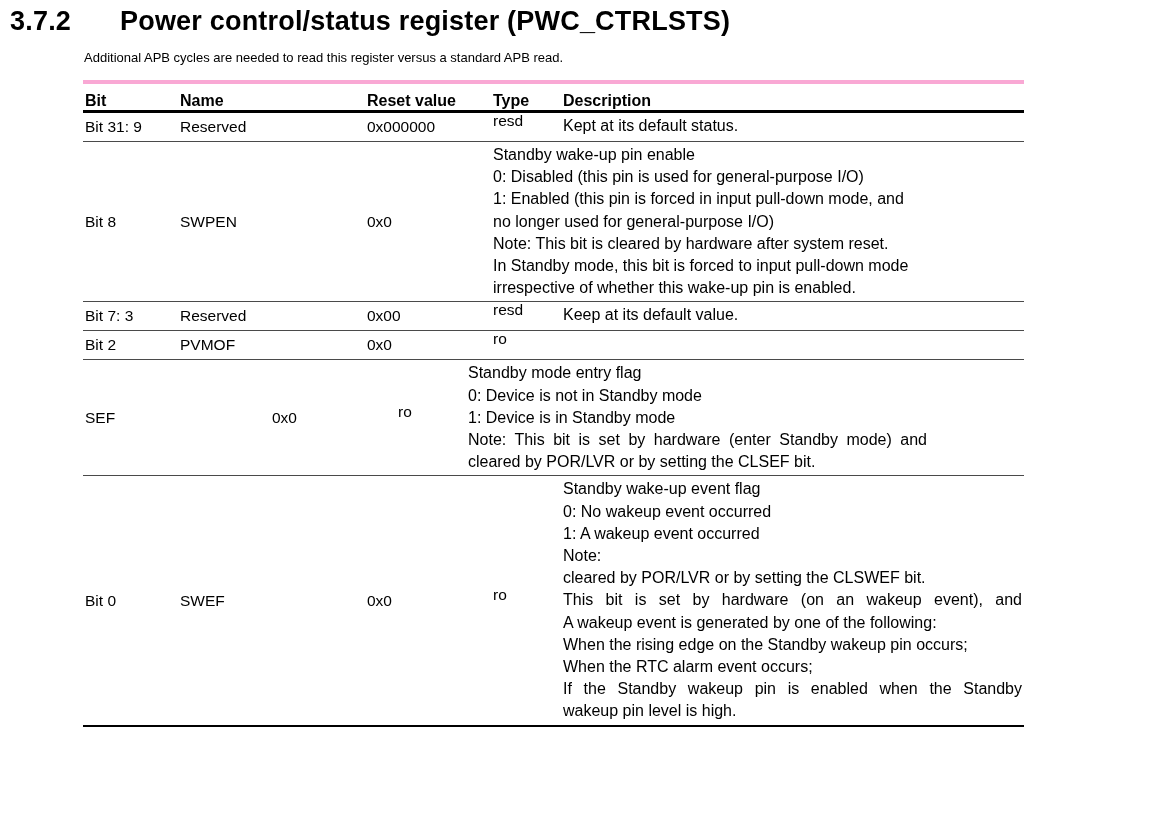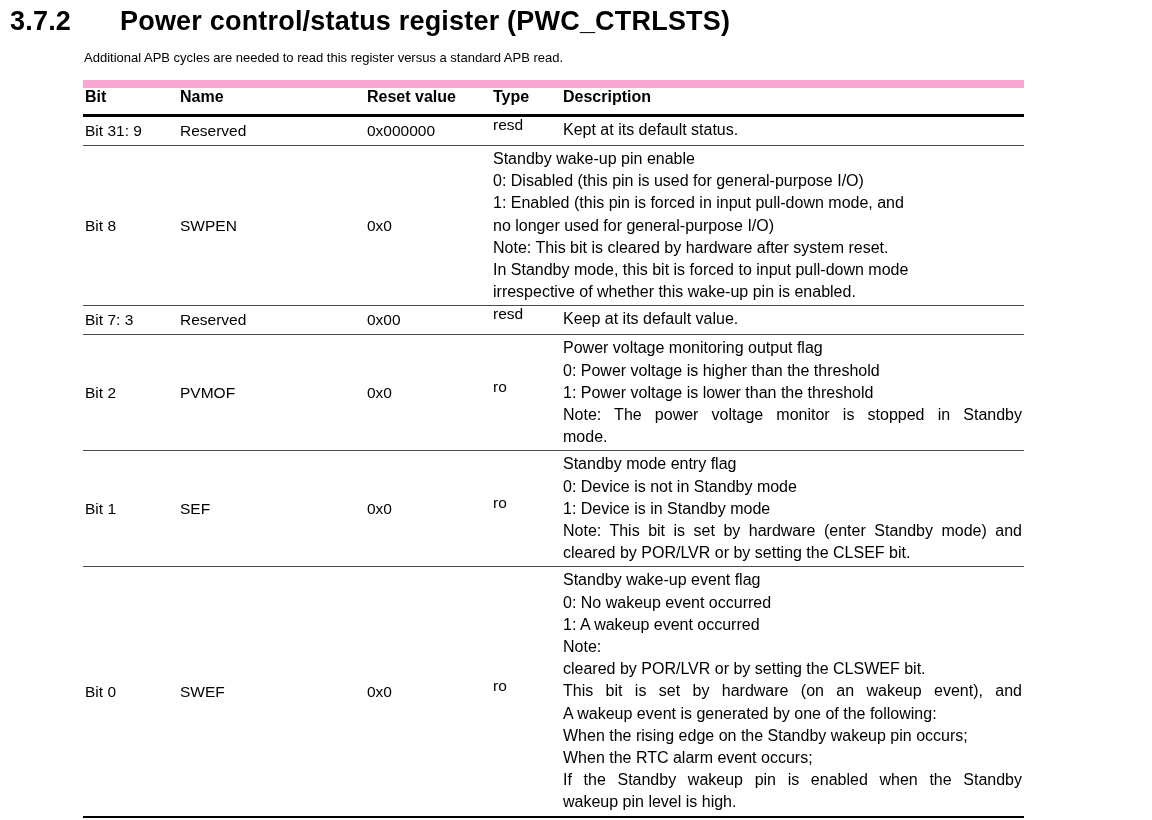--- a/index.html
+++ b/index.html
@@ -27,26 +27,26 @@
     font-size: 13px;
     line-height: 21px;
   }
 
   .regtable {
     margin: 4px 0 0 83px;
     width: 941px;
   }
   .thead {
     display: flex;
-    border-top: 8px solid #f9a8d4;
+    border-top: 4px solid #f9a8d4;
     border-bottom: 3px solid #000;
     font-weight: bold;
     font-size: 16px;
     height: 26px;
-    align-items: flex-start;
+    align-items: flex-end;
     margin-top: 12px;
   }
   .trow {
     display: flex;
     border-bottom: 1px solid #4a4a4a;
     font-size: 15.5px;
     min-height: 28px;
   }
   .trow:last-child { border-bottom: 2px solid #000; }
 
@@ -131,30 +131,22 @@
             <div class="line">Keep at its default value.</div>
           </div>
         </div>
         <div class="trow">
           <div class="cell c-bit">Bit 2</div>
           <div class="cell c-name">PVMOF</div>
           <div class="cell c-reset">0x0</div>
           <div class="cell c-type">
             <span class="tval">ro</span>
           </div>
-          <div class="cell c-desc">
-            <div class="line">Power voltage monitoring output flag</div>
-            <div class="line">0: Power voltage is higher than the threshold</div>
-            <div class="line">1: Power voltage is lower than the threshold</div>
-            <div class="line j">Note: The power voltage monitor is stopped in Standby</div>
-            <div class="line">mode.</div>
-          </div>
         </div>
         <div class="trow">
-          <div class="cell c-bit">Bit 1</div>
           <div class="cell c-name">SEF</div>
           <div class="cell c-reset">0x0</div>
           <div class="cell c-type">
             <span class="tval">ro</span>
           </div>
           <div class="cell c-desc">
             <div class="line">Standby mode entry flag</div>
             <div class="line">0: Device is not in Standby mode</div>
             <div class="line">1: Device is in Standby mode</div>
             <div class="line j">Note: This bit is set by hardware (enter Standby mode) and</div>

